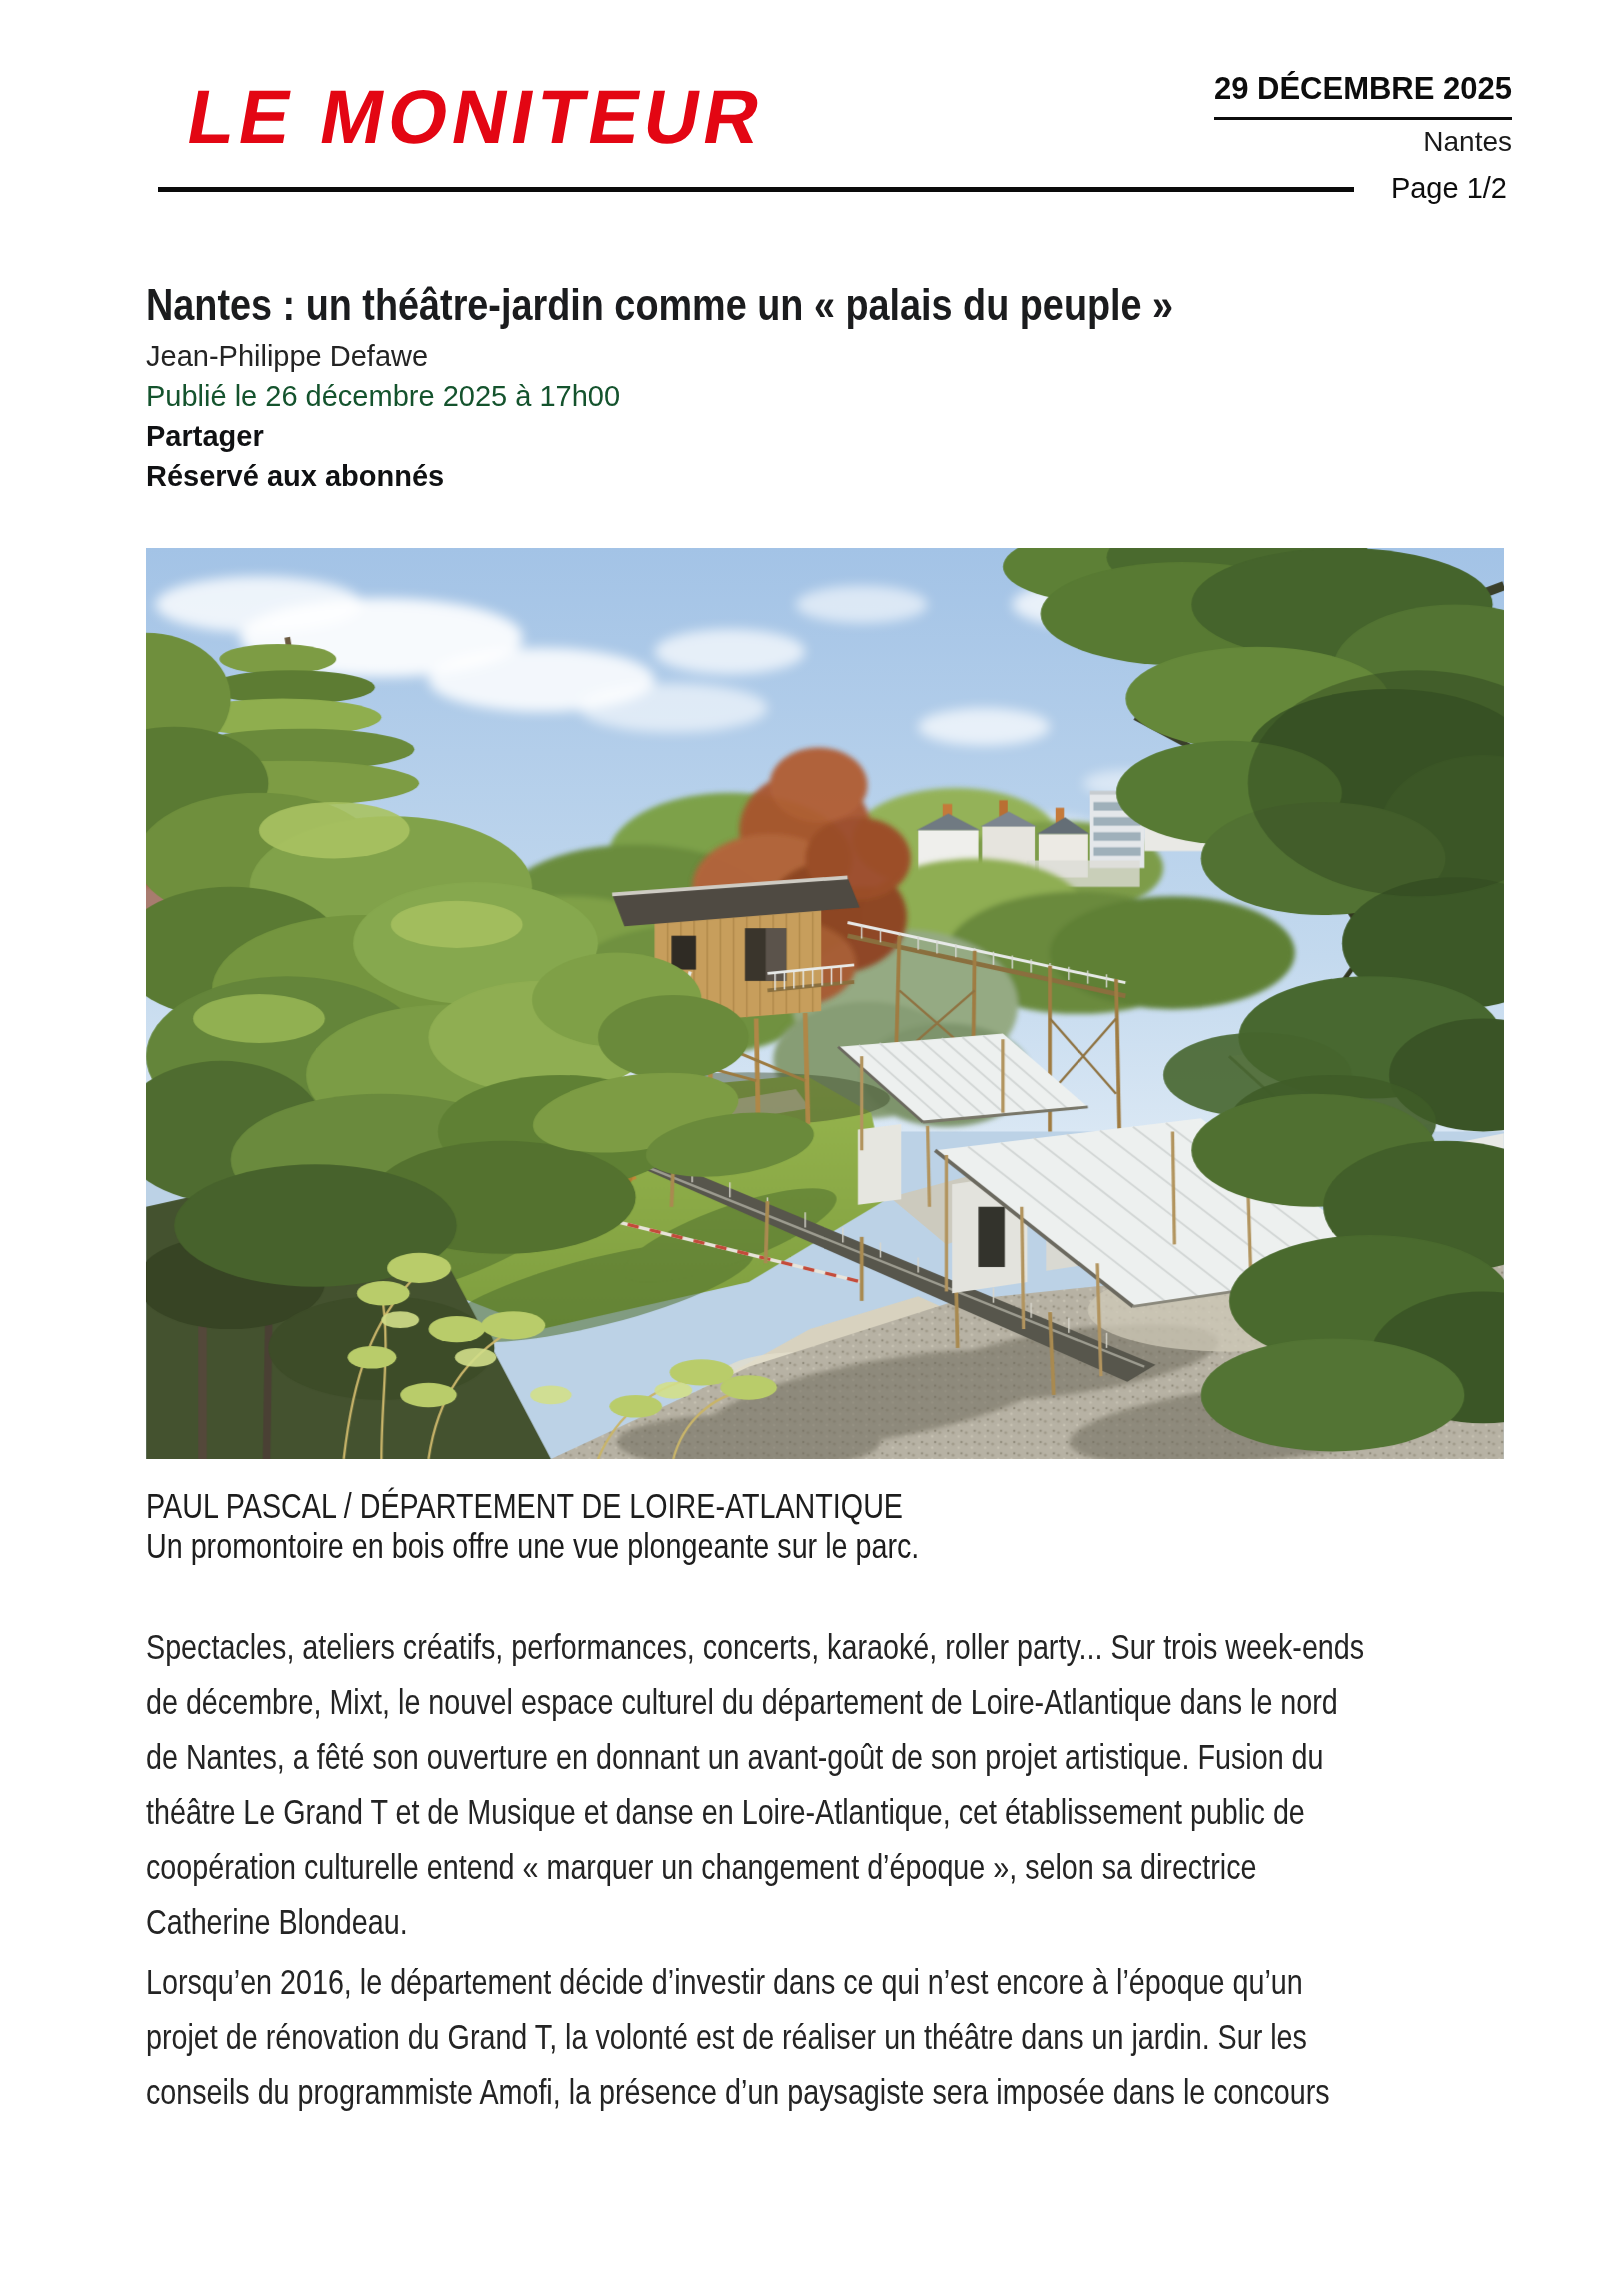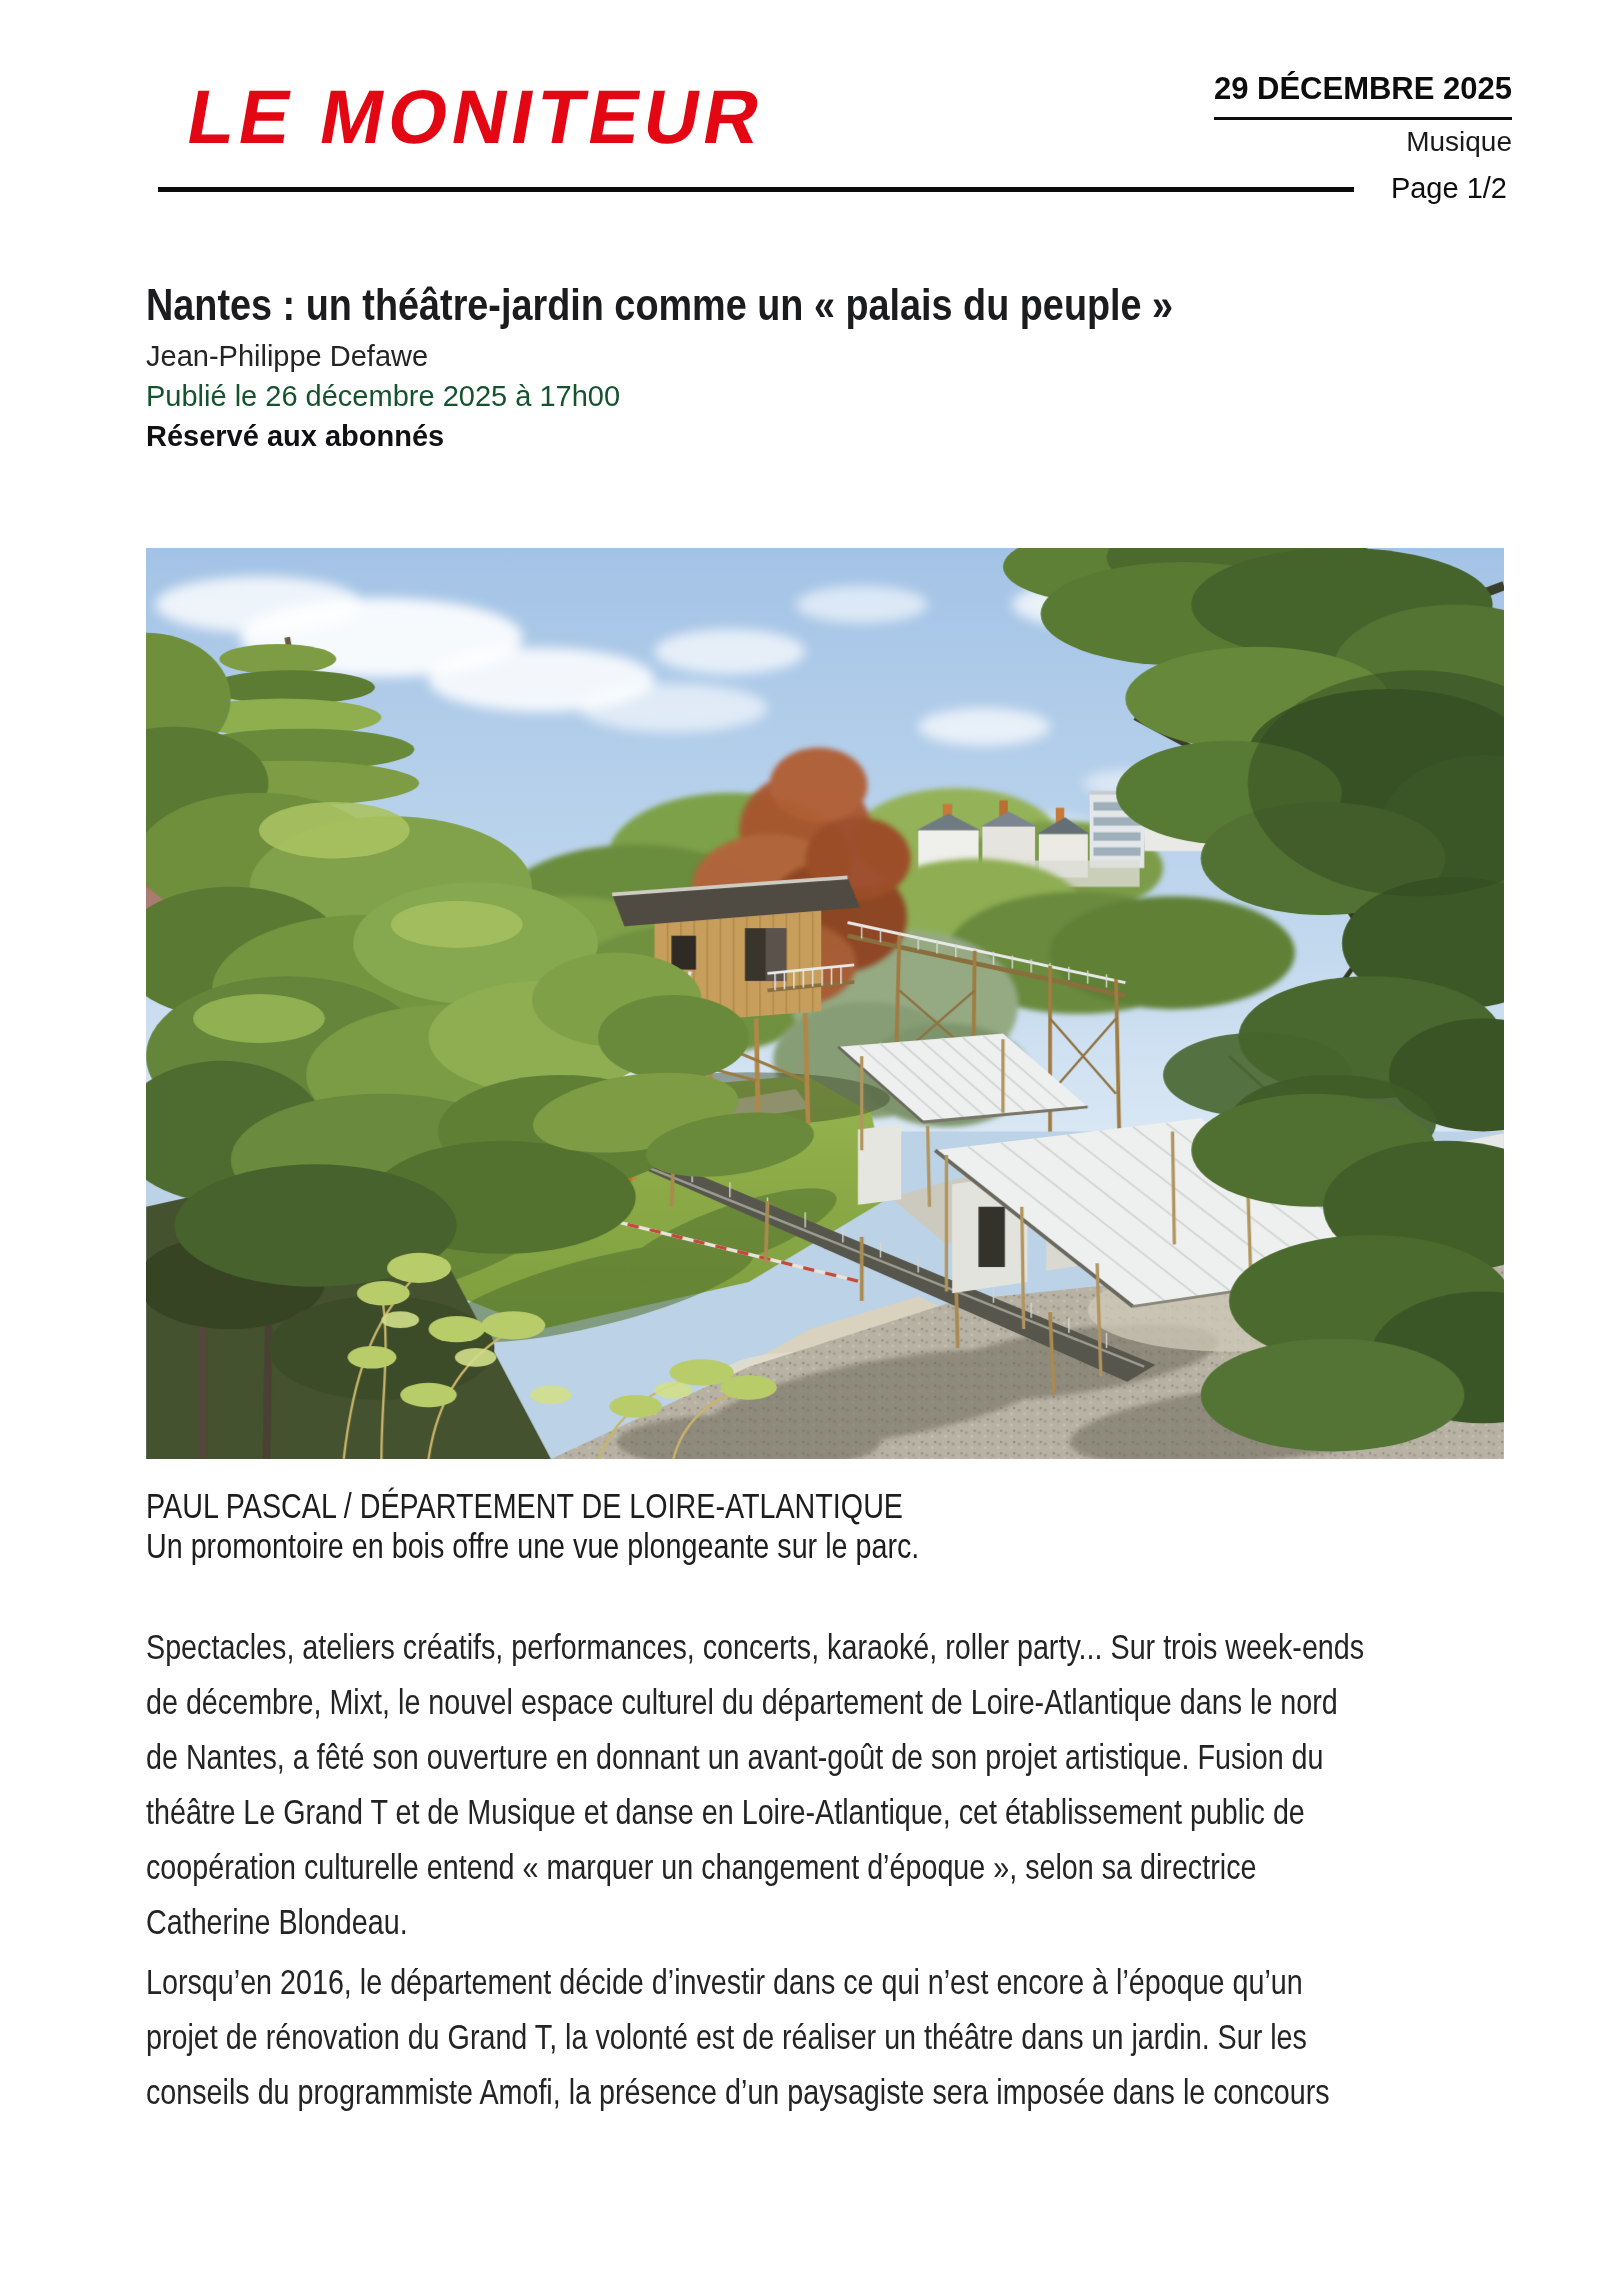--- a/index.html
+++ b/index.html
@@ -33,29 +33,30 @@
   .body .para + .para{margin-top:4.7px;}
 </style>
 </head>
 <body>
 
 <div class="page">
 
   <div class="abs logo nowrap">LE MONITEUR</div>
   <div class="abs issue">
     <div class="issue-date nowrap">29 DÉCEMBRE 2025</div>
-    <div class="issue-freq nowrap">Musique</div>
+    <div class="issue-freq nowrap">Nantes</div>
   </div>
   <div class="abs rule"></div>
   <div class="abs pageno nowrap">Page 1/2</div>
 
   <h1 class="abs title nowrap" style="margin:0;">Nantes : un théâtre-jardin comme un « palais du peuple »</h1>
   <div class="abs meta">
     <div class="nowrap">Jean-Philippe Defawe</div>
     <div class="pub nowrap">Publié le 26 décembre 2025 à 17h00</div>
+    <div class="b nowrap">Partager</div>
     <div class="b nowrap">Réservé aux abonnés</div>
   </div>
 
   <figure class="abs photo" style="margin:0;">
     <svg viewBox="0 0 1442 968" preserveAspectRatio="none">
       <defs>
         <linearGradient id="sky" x1="0" y1="0" x2="0" y2="1">
           <stop offset="0" stop-color="#a3c3e6"></stop>
             <stop offset="0.7" stop-color="#c3d9ee"></stop>
             <stop offset="1" stop-color="#d9e7f4"></stop>

